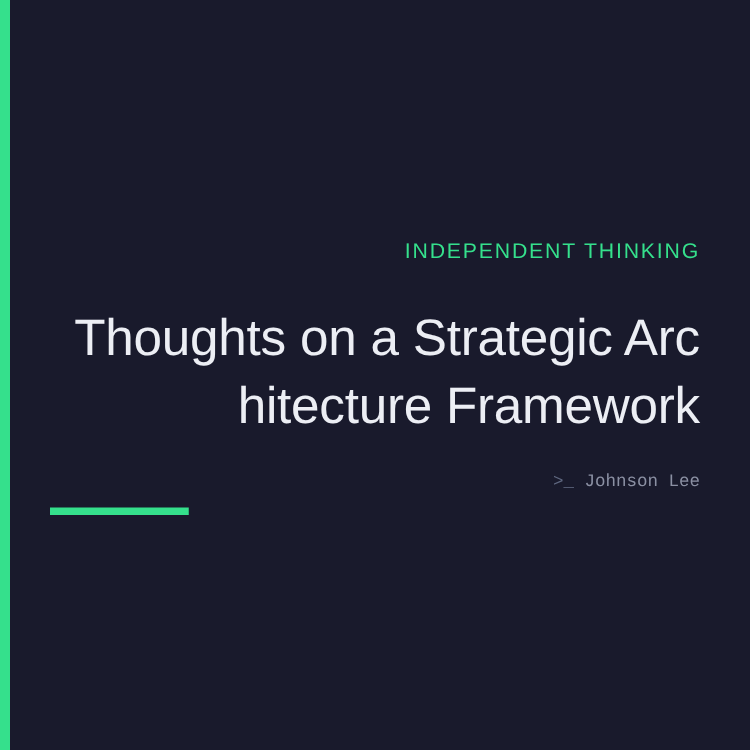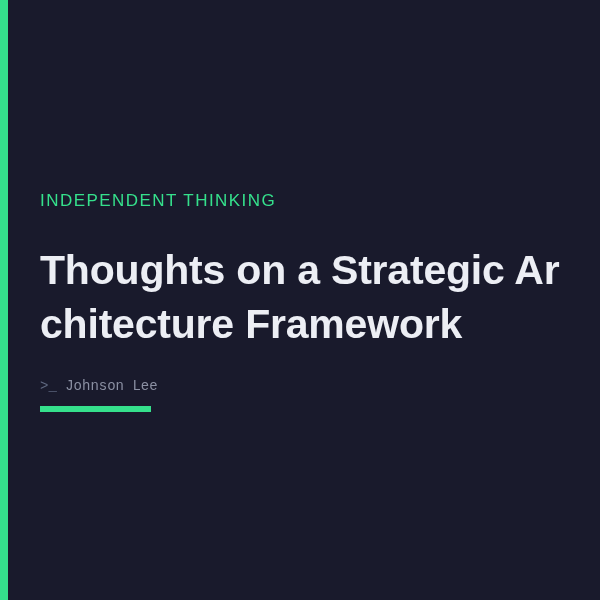--- a/index.html
+++ b/index.html
@@ -13,20 +13,21 @@
     font-family: "Liberation Sans", sans-serif;
     overflow: hidden;
   }
 
   .card {
     position: relative;
     width: 600px;
     height: 496px;
     background: #191a2c;
     box-sizing: border-box;
+    text-align: right;
   }
 
   .accent-stripe {
     position: absolute;
     left: 0;
     top: 0;
     width: 8px;
     height: 600px;
     background: #35e08c;
   }
@@ -49,21 +50,21 @@
     margin: 0;
   }
 
   .title {
     margin: 0;
     padding: 0;
     color: #eceef4;
     font-family: "Liberation Sans", sans-serif;
     font-size: 41px;
     line-height: 54px;
-    font-weight: 700;
+    font-weight: 400;
     letter-spacing: -0.2px;
     width: 520px;
     word-break: break-all;
     overflow-wrap: anywhere;
   }
 
   .title-wrap {
     margin-top: 31px;
   }
 

